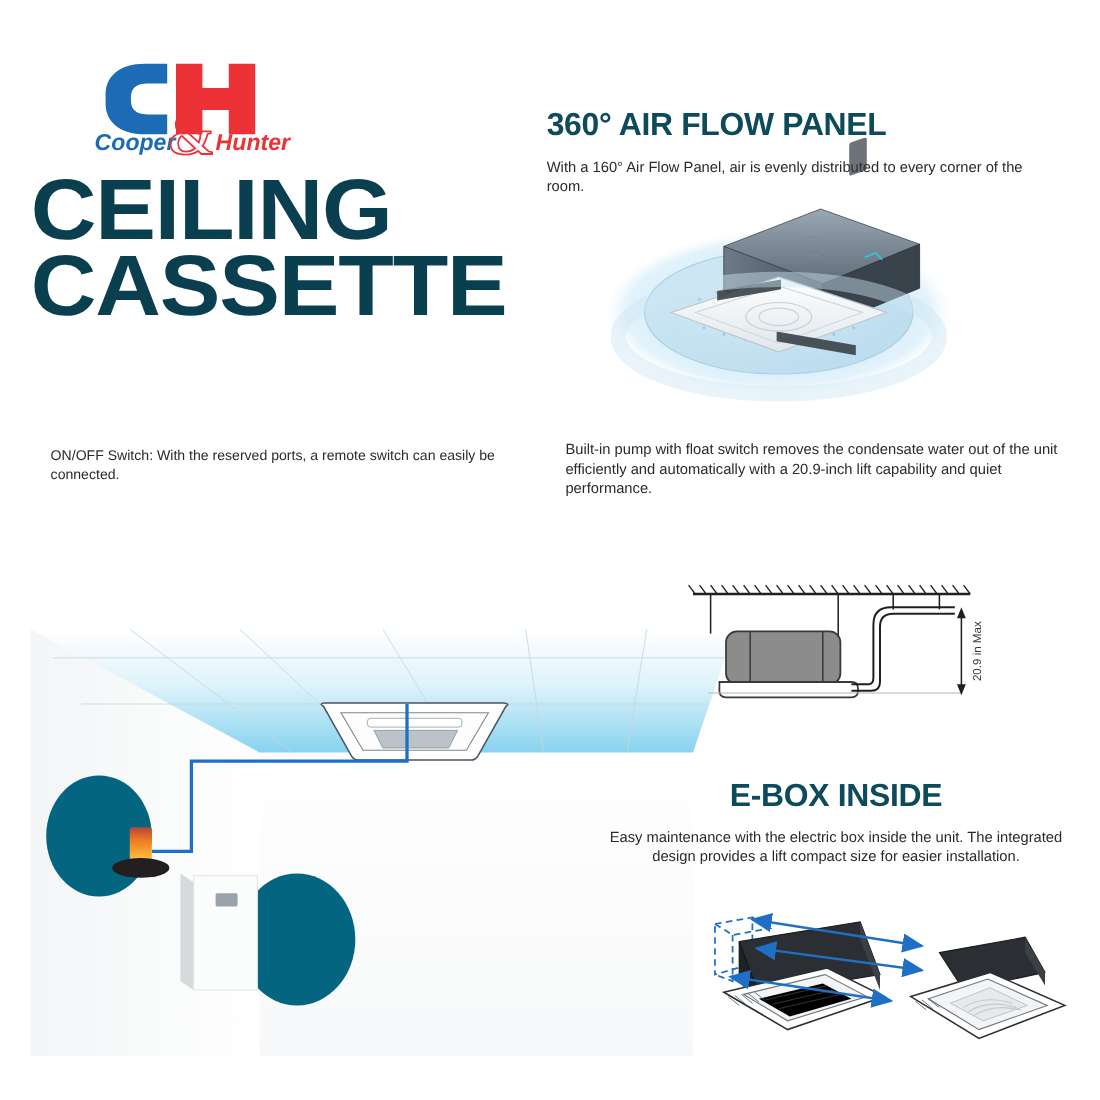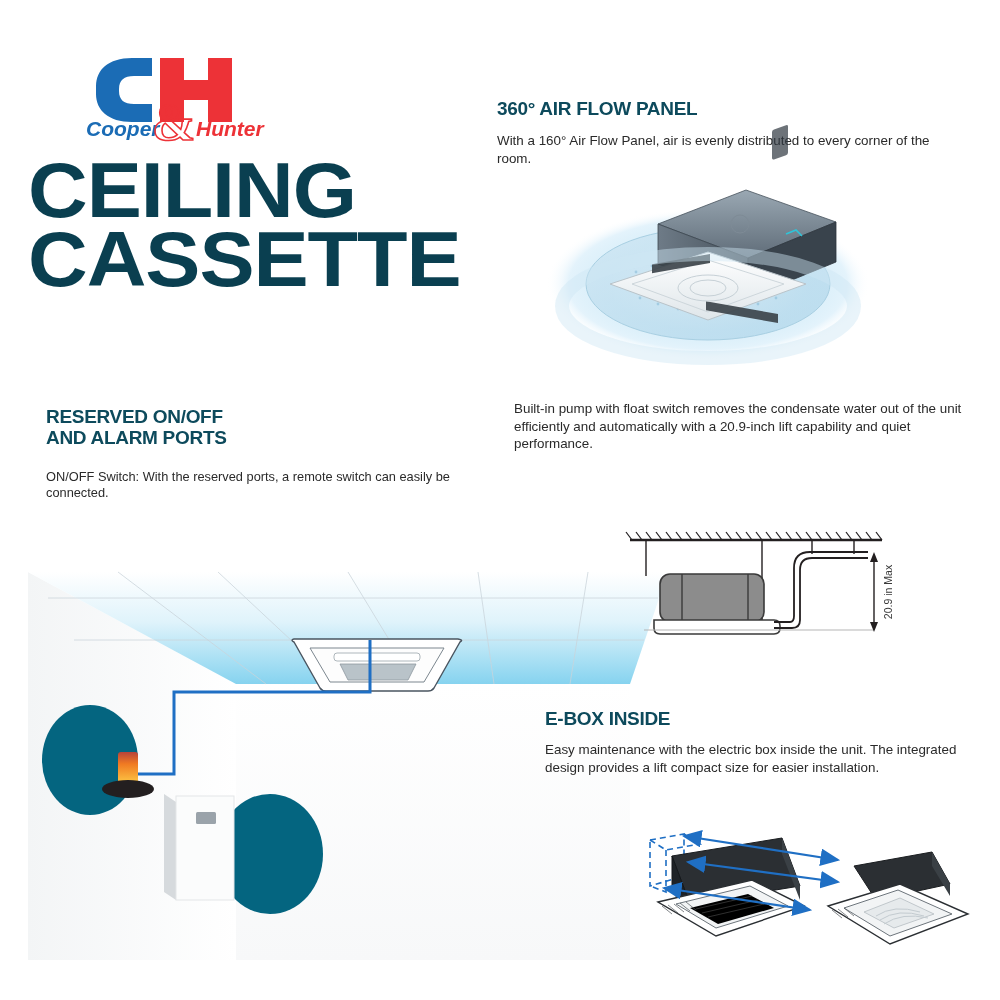--- a/index.html
+++ b/index.html
@@ -29,21 +29,21 @@
     letter-spacing:-1px;
     transform:scaleX(1.06);
     transform-origin:left top;
   }
   .main-title .l2{display:block;}
 
   
   .h-sec{
     color:#0d4a5c;
     font-weight:bold;
-    font-size:19px;
+    font-size:29px;
     line-height:1.12;
     letter-spacing:-0.3px;
     margin:0;
   }
   .body-txt{
     color:#2a2a2a;
     font-size:13.4px;
     line-height:1.32;
     margin:0;
   }
@@ -58,21 +58,21 @@
   #sec-ports{position:absolute;left:46px;top:406px;width:470px;}
   #sec-ports .h-sec{margin-bottom:20px;}
   #sec-ports .body-txt{padding-left:0px;}
 
   
   #sec-drain{position:absolute;left:514px;top:400px;width:460px;}
   #sec-drain .h-sec{margin-bottom:12px;}
   #drain-art{position:absolute;left:624px;top:524px;width:290px;height:120px;}
 
   
-  #sec-ebox{position:absolute;left:545px;top:708px;width:430px;}
+  #sec-ebox{position:absolute;left:545px;top:708px;width:430px;text-align:center;}
   #sec-ebox .h-sec{margin-bottom:12px;}
   #ebox-art{position:absolute;left:632px;top:828px;width:345px;height:140px;}
 
   
   #room-art{position:absolute;left:18px;top:556px;width:660px;height:430px;}
 
   svg{overflow:visible;}
 </style>
 </head>
 <body>
@@ -181,24 +181,20 @@
         </g>
         <ellipse cx="168" cy="108" rx="30" ry="13" fill="none" stroke="#c6d0d6" stroke-width="1"></ellipse>
         <ellipse cx="168" cy="108" rx="18" ry="8" fill="none" stroke="#c6d0d6" stroke-width="1"></ellipse>
       </g>
 
       <ellipse cx="168" cy="126" rx="146" ry="52" fill="none" stroke="#cfe7f5" stroke-width="14" opacity=".45"></ellipse>
     </svg>
   </div>
 
   <div id="sec-ports">
-    <h2 class="h-sec">
-      <span>RESERVED ON/OFF</span><br>
-      <span>AND ALARM PORTS</span>
-    </h2>
     <p class="body-txt sm">ON/OFF Switch: With the reserved ports, a remote switch can easily be connected.</p>
   </div>
 
   <div id="room-art">
     <svg width="660" height="430" viewBox="0 0 660 430">
       <defs>
         <linearGradient id="ceilG" x1="0" y1="0" x2="0" y2="1">
           <stop offset="0%" stop-color="#ffffff"></stop>
           <stop offset="45%" stop-color="#dff3fb"></stop>
           <stop offset="100%" stop-color="#86d3ef"></stop>

